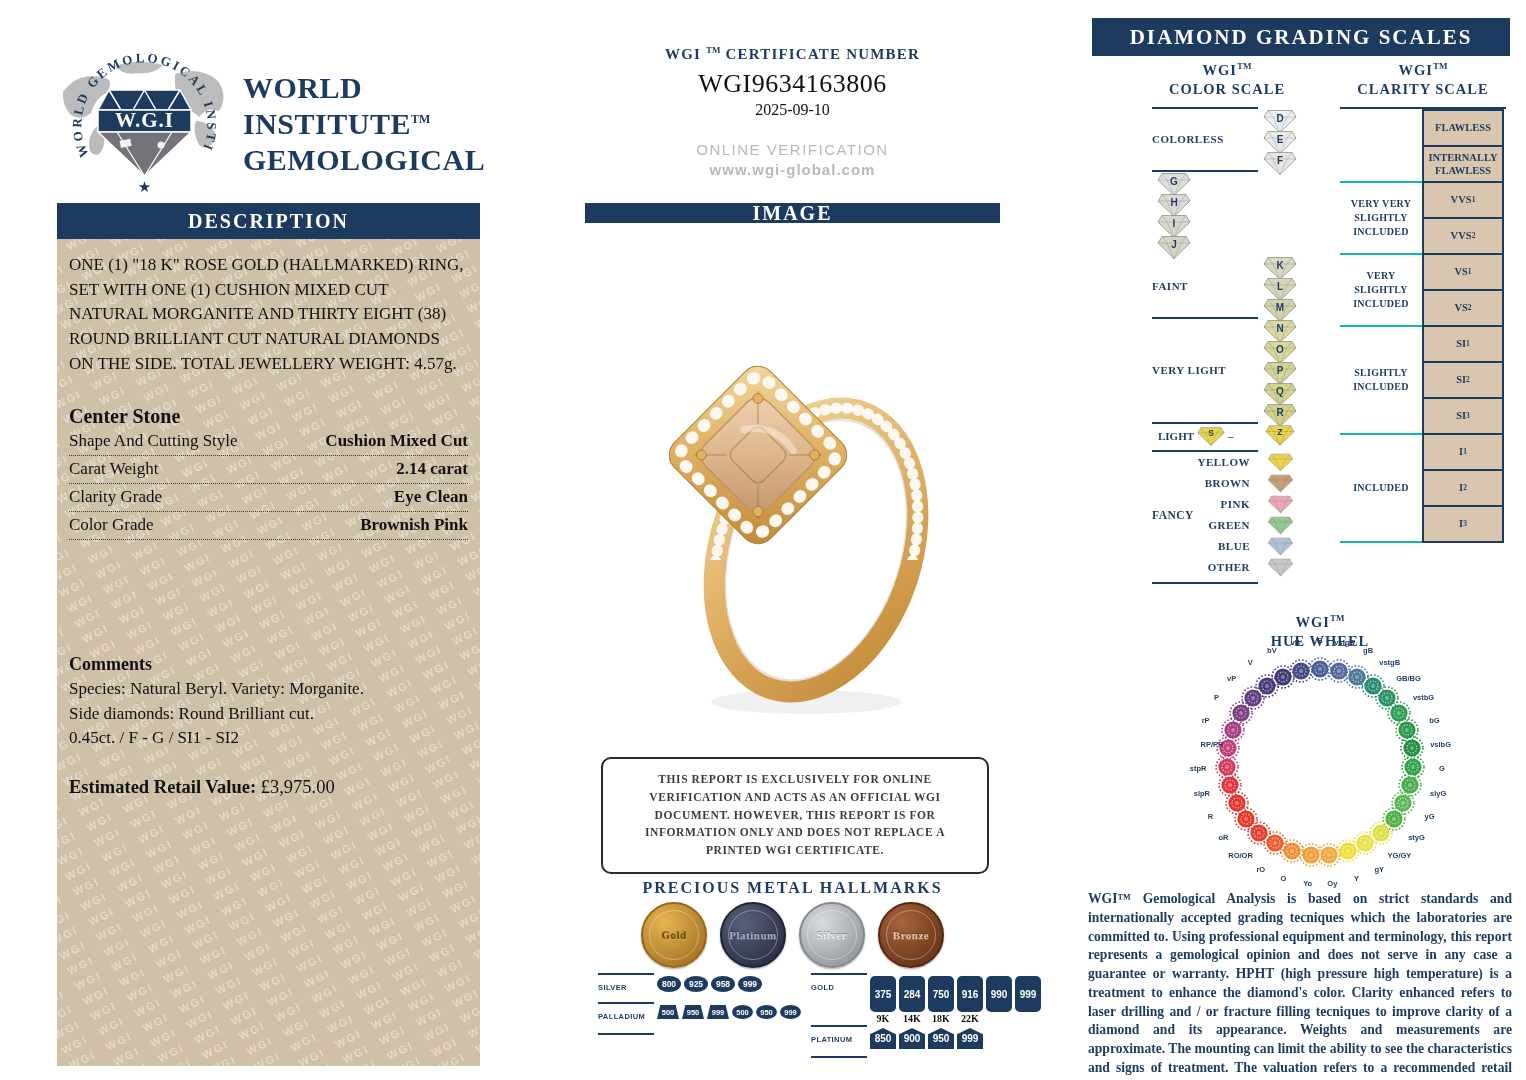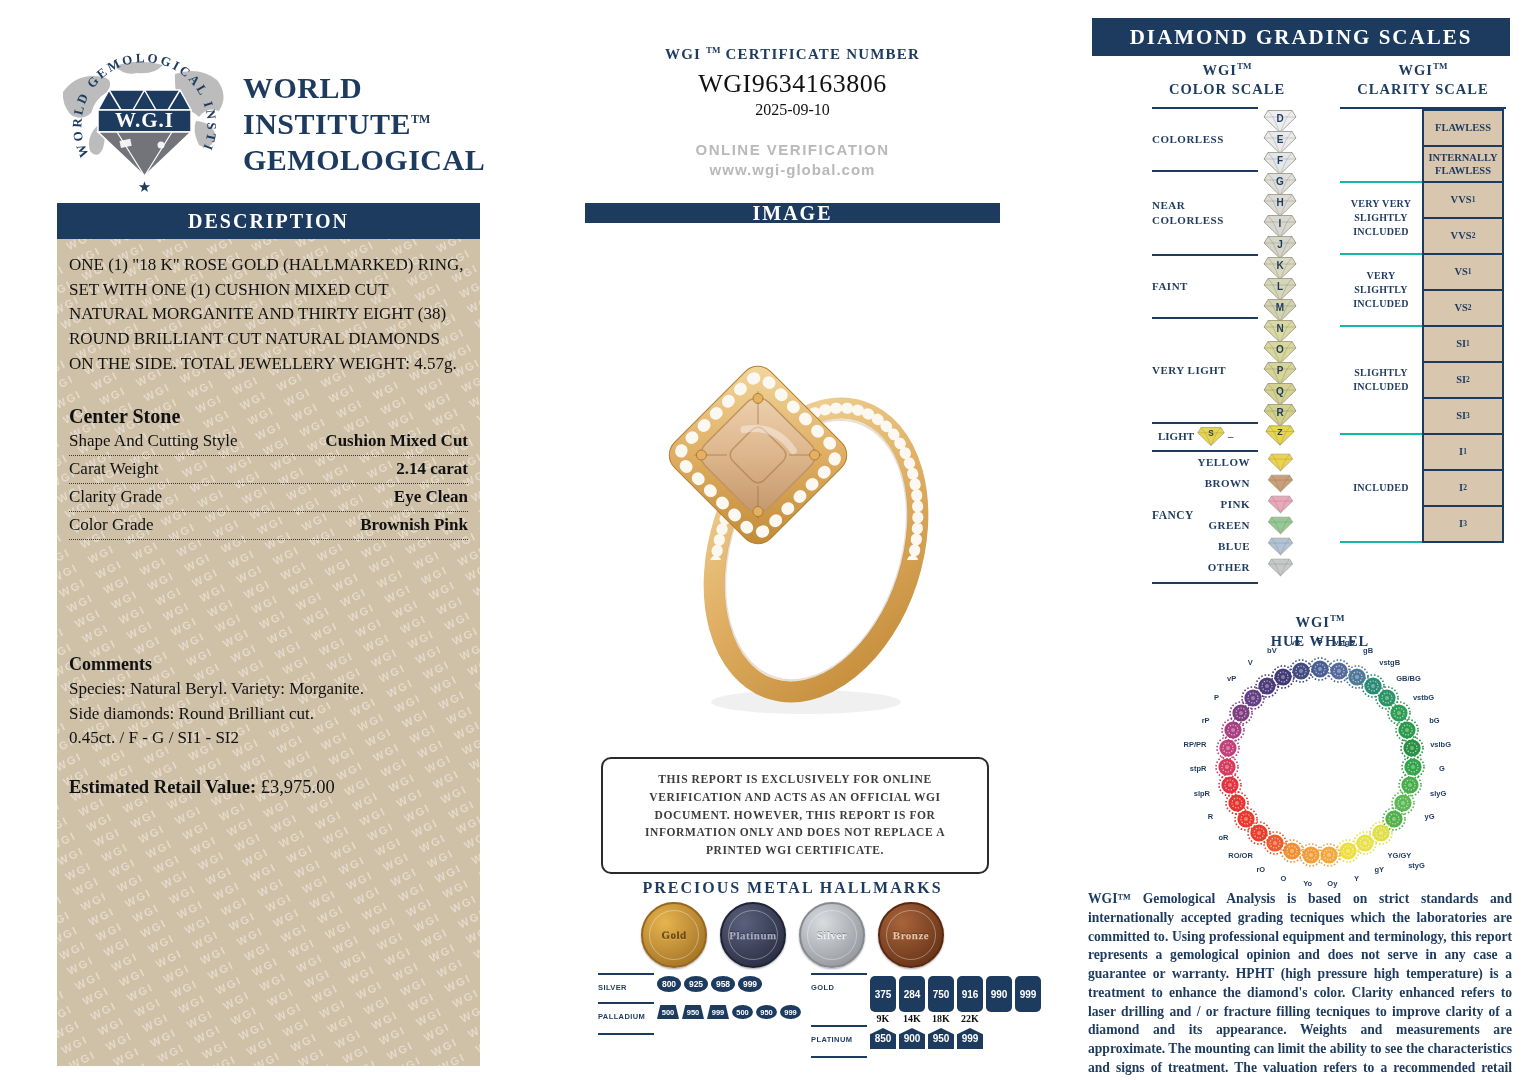--- a/index.html
+++ b/index.html
@@ -31,21 +31,21 @@
   .comments{position:absolute;top:412px;left:12px;right:12px;font-size:17px;line-height:1.45;}
   .comments .c-title{font-weight:bold;font-size:18px;}
   .retail{position:absolute;top:538px;left:12px;right:12px;font-size:18.5px;}
   .retail .r-label{font-weight:bold;}
 
   
   .cert-block{left:585px;top:45px;width:415px;text-align:center;}
   .cert-heading{font-weight:bold;color:#1d3a5f;font-size:15px;letter-spacing:1.2px;}
   .cert-number{font-size:26px;letter-spacing:.5px;margin-top:6px;}
   .cert-date{font-size:16px;margin-top:2px;}
-  .cert-verify{margin-top:22px;color:#b9b9b9;font-weight:bold;font-size:15px;letter-spacing:1.5px;
+  .cert-verify{margin-top:22px;color:#b9b9b9;font-weight:normal;font-size:15px;letter-spacing:1.5px;
                font-family:"Liberation Sans",sans-serif;}
   .cert-site{color:#b9b9b9;font-weight:bold;font-size:15px;letter-spacing:1px;margin-top:3px;
              font-family:"Liberation Sans",sans-serif;}
   .image-header{left:585px;top:203px;width:415px;height:20px;}
   .ring-wrap{left:628px;top:250px;width:334px;height:480px;}
   .disclaimer{left:601px;top:757px;width:388px;border:2px solid #2b2b2b;border-radius:10px;
               padding:12px 16px;box-sizing:border-box;text-align:center;color:#3c3c3c;
               font-weight:bold;font-size:11.5px;letter-spacing:.6px;line-height:1.55;}
   .hm-title{left:585px;top:879px;width:415px;text-align:center;color:#1d3a5f;
             font-weight:bold;font-size:16px;letter-spacing:2px;}
@@ -380,21 +380,20 @@
               <text x="17" y="12.5" text-anchor="middle" font-size="10" font-weight="bold" fill="#1d3a5f" font-family="Liberation Sans,sans-serif">E</text>
             </svg>
             <svg viewBox="0 0 34 25" width="34" height="25">
               <polygon points="5,1.5 29,1.5 33,8 17,23.5 1,8" fill="#e4e6e8" stroke="#95927f" stroke-width="0.8"></polygon>
               <path d="M1,8 L33,8 M5,1.5 L10,8 M29,1.5 L24,8 M10,8 L17,23.5 M24,8 L17,23.5" stroke="rgba(60,60,60,0.25)" fill="none" stroke-width="0.8"></path>
               <text x="17" y="12.5" text-anchor="middle" font-size="10" font-weight="bold" fill="#1d3a5f" font-family="Liberation Sans,sans-serif">F</text>
             </svg>
           </div>
         </div>
         <div class="csg">
-          <div class="csg-label">NEAR COLORLESS</div>
           <div class="csg-dias">
             <svg viewBox="0 0 34 25" width="34" height="25">
               <polygon points="5,1.5 29,1.5 33,8 17,23.5 1,8" fill="#dededa" stroke="#95927f" stroke-width="0.8"></polygon>
               <path d="M1,8 L33,8 M5,1.5 L10,8 M29,1.5 L24,8 M10,8 L17,23.5 M24,8 L17,23.5" stroke="rgba(60,60,60,0.25)" fill="none" stroke-width="0.8"></path>
               <text x="17" y="12.5" text-anchor="middle" font-size="10" font-weight="bold" fill="#1d3a5f" font-family="Liberation Sans,sans-serif">G</text>
             </svg>
             <svg viewBox="0 0 34 25" width="34" height="25">
               <polygon points="5,1.5 29,1.5 33,8 17,23.5 1,8" fill="#dbdbd4" stroke="#95927f" stroke-width="0.8"></polygon>
               <path d="M1,8 L33,8 M5,1.5 L10,8 M29,1.5 L24,8 M10,8 L17,23.5 M24,8 L17,23.5" stroke="rgba(60,60,60,0.25)" fill="none" stroke-width="0.8"></path>
               <text x="17" y="12.5" text-anchor="middle" font-size="10" font-weight="bold" fill="#1d3a5f" font-family="Liberation Sans,sans-serif">H</text>
@@ -708,21 +707,21 @@
         <circle cx="12" cy="12" r="5" fill="none" stroke="rgba(255,255,255,0.6)" stroke-width="1.2" stroke-dasharray="1.4 1.4"></circle>
         <circle cx="12" cy="12" r="2" fill="rgba(255,255,255,0.35)"></circle>
       </svg>
       <span class="wheel-label" style="left: 277.532px; top: 203.728px;">yG</span>
       <svg width="24" height="24" viewBox="0 0 24 24" class="wheel-item" style="left: 229.542px; top: 194.926px;">
         <circle cx="12" cy="12" r="11" fill="none" stroke="#52b04b" stroke-width="1.6" stroke-dasharray="1.6 1.9"></circle>
         <circle cx="12" cy="12" r="8.6" fill="#52b04b"></circle>
         <circle cx="12" cy="12" r="5" fill="none" stroke="rgba(255,255,255,0.6)" stroke-width="1.2" stroke-dasharray="1.4 1.4"></circle>
         <circle cx="12" cy="12" r="2" fill="rgba(255,255,255,0.35)"></circle>
       </svg>
-      <span class="wheel-label" style="left: 264.475px; top: 224.677px; margin-top: 28px;">styG</span>
+      <span class="wheel-label" style="left: 264.475px; top: 224.677px;">styG</span>
       <svg width="24" height="24" viewBox="0 0 24 24" class="wheel-item" style="left: 216.578px; top: 208.565px;">
         <circle cx="12" cy="12" r="11" fill="none" stroke="#dede48" stroke-width="1.6" stroke-dasharray="1.6 1.9"></circle>
         <circle cx="12" cy="12" r="8.6" fill="#dede48"></circle>
         <circle cx="12" cy="12" r="5" fill="none" stroke="rgba(255,255,255,0.6)" stroke-width="1.2" stroke-dasharray="1.4 1.4"></circle>
         <circle cx="12" cy="12" r="2" fill="rgba(255,255,255,0.35)"></circle>
       </svg>
       <span class="wheel-label" style="left: 247.467px; top: 242.568px;">YG/GY</span>
       <svg width="24" height="24" viewBox="0 0 24 24" class="wheel-item" style="left: 201.133px; top: 219.314px;">
         <circle cx="12" cy="12" r="11" fill="none" stroke="#e8e14c" stroke-width="1.6" stroke-dasharray="1.6 1.9"></circle>
         <circle cx="12" cy="12" r="8.6" fill="#e8e14c"></circle>
@@ -799,21 +798,21 @@
         <circle cx="12" cy="12" r="5" fill="none" stroke="rgba(255,255,255,0.6)" stroke-width="1.2" stroke-dasharray="1.4 1.4"></circle>
         <circle cx="12" cy="12" r="2" fill="rgba(255,255,255,0.35)"></circle>
       </svg>
       <span class="wheel-label" style="left: 46.1566px; top: 156.179px;">stpR</span>
       <svg width="24" height="24" viewBox="0 0 24 24" class="wheel-item" style="left: 64.0724px; top: 123.917px;">
         <circle cx="12" cy="12" r="11" fill="none" stroke="#c23f78" stroke-width="1.6" stroke-dasharray="1.6 1.9"></circle>
         <circle cx="12" cy="12" r="8.6" fill="#c23f78"></circle>
         <circle cx="12" cy="12" r="5" fill="none" stroke="rgba(255,255,255,0.6)" stroke-width="1.2" stroke-dasharray="1.4 1.4"></circle>
         <circle cx="12" cy="12" r="2" fill="rgba(255,255,255,0.35)"></circle>
       </svg>
-      <span class="wheel-label" style="left: 31px; top: 131.526px; padding-left: 24px;">RP/PR</span>
+      <span class="wheel-label" style="left: 48px; top: 131.526px; padding-left: 24px;">RP/PR</span>
       <svg width="24" height="24" viewBox="0 0 24 24" class="wheel-item" style="left: 68.7891px; top: 105.701px;">
         <circle cx="12" cy="12" r="11" fill="none" stroke="#a83f80" stroke-width="1.6" stroke-dasharray="1.6 1.9"></circle>
         <circle cx="12" cy="12" r="8.6" fill="#a83f80"></circle>
         <circle cx="12" cy="12" r="5" fill="none" stroke="rgba(255,255,255,0.6)" stroke-width="1.2" stroke-dasharray="1.4 1.4"></circle>
         <circle cx="12" cy="12" r="2" fill="rgba(255,255,255,0.35)"></circle>
       </svg>
       <span class="wheel-label" style="left: 53.5942px; top: 107.629px;">rP</span>
       <svg width="24" height="24" viewBox="0 0 24 24" class="wheel-item" style="left: 77.0761px; top: 88.8063px;">
         <circle cx="12" cy="12" r="11" fill="none" stroke="#7d3e80" stroke-width="1.6" stroke-dasharray="1.6 1.9"></circle>
         <circle cx="12" cy="12" r="8.6" fill="#7d3e80"></circle>

